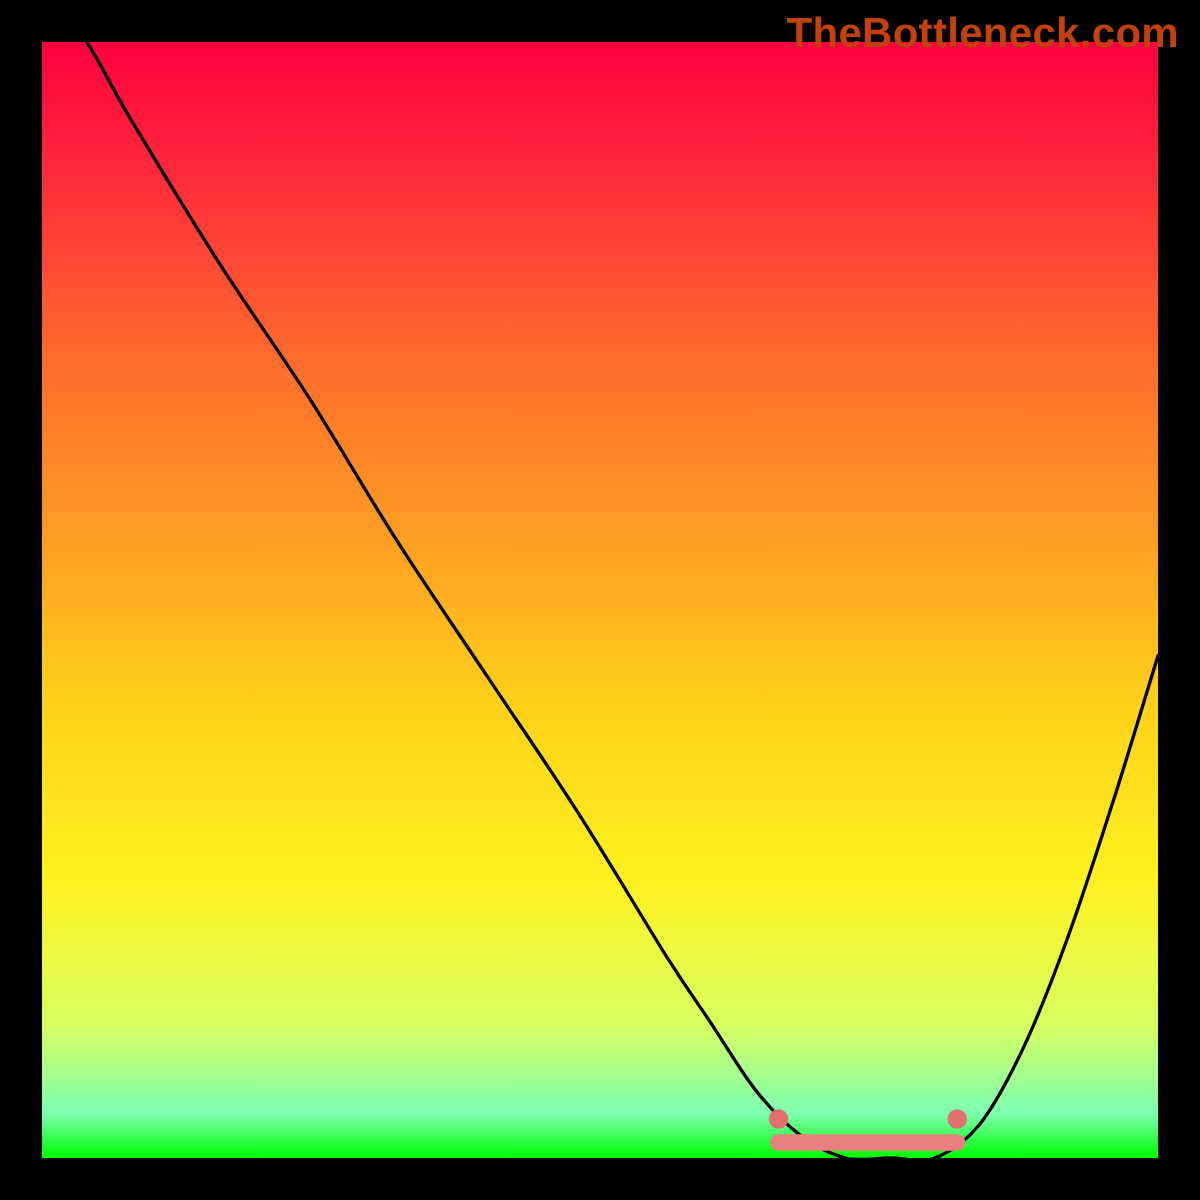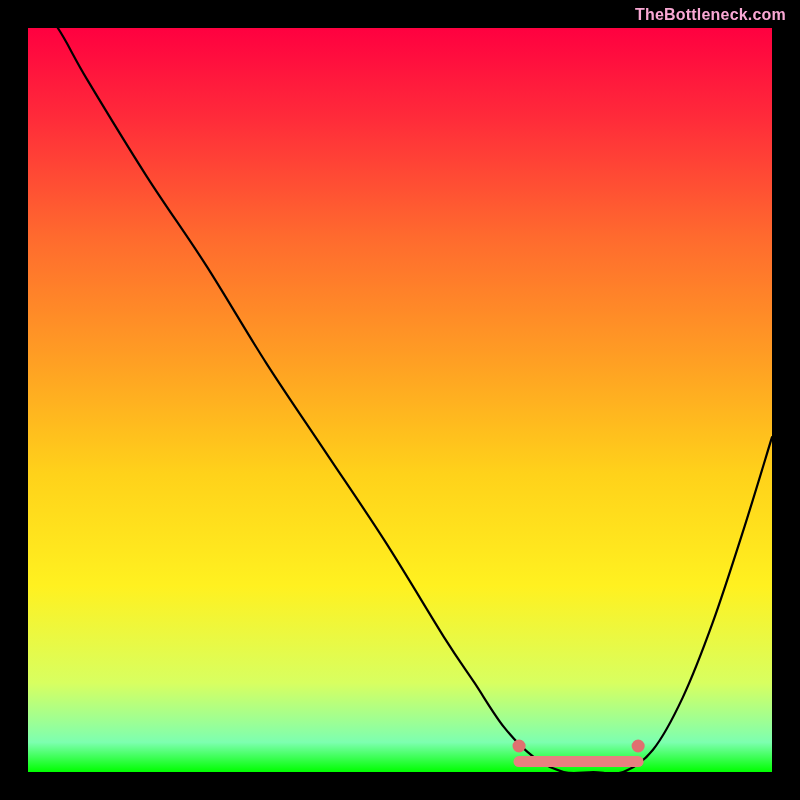--- a/index.html
+++ b/index.html
@@ -8,23 +8,23 @@
     position: relative;
     width: 800px;
     height: 800px;
     background: #000;
   }
   .watermark {
     position: absolute;
     top: 6px;
     right: 14px;
     font-family: Arial, Helvetica, sans-serif;
-    font-size: 16px;
+    font-size: 28px;
     font-weight: 600;
-    color: #f9a8d4;
+    color: #c2410c;
     letter-spacing: 0.2px;
     z-index: 10;
     text-align: center;
   }
   .plot-frame {
     position: absolute;
     left: 28px;
     top: 28px;
     width: 744px;
     height: 744px;

